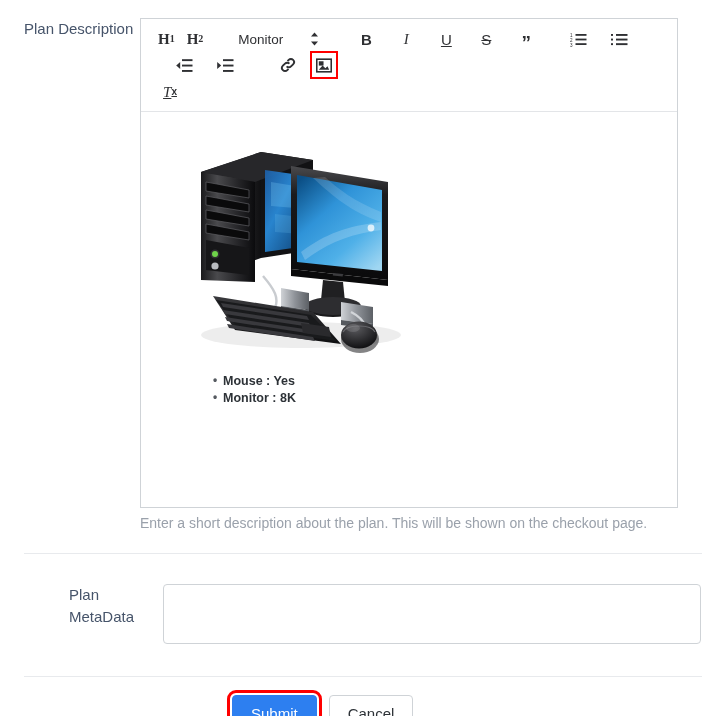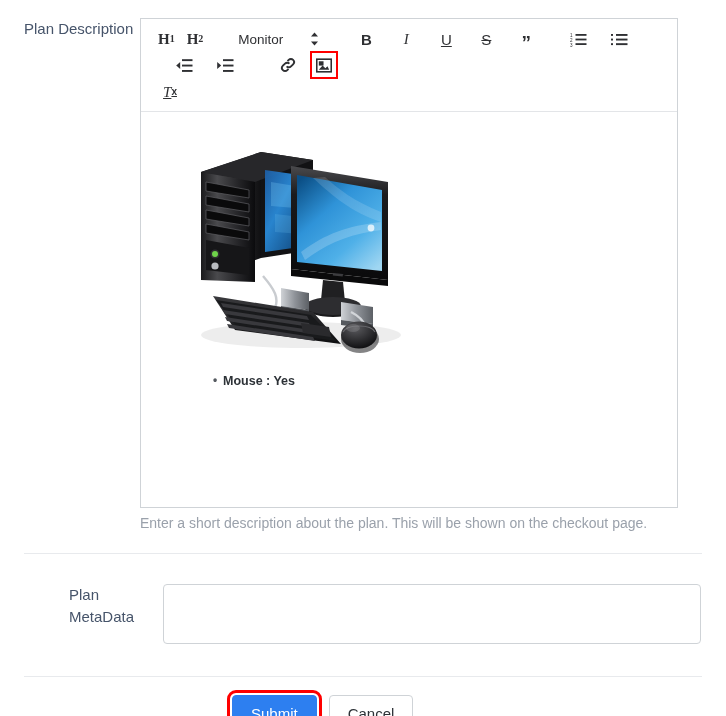--- a/index.html
+++ b/index.html
@@ -428,20 +428,21 @@
 
             <ellipse cx="177" cy="209" rx="19" ry="14" fill="#0a0a0b" opacity="0.5"></ellipse>
             <ellipse cx="176" cy="205" rx="18" ry="13.5" fill="url(#mouseG)"></ellipse>
             <path d="M160,202 C164,194 188,194 192,202" stroke="#6a6a6e" stroke-width="1.2" fill="none"></path>
             <ellipse cx="170" cy="198" rx="7" ry="4" fill="#ffffff" opacity="0.13"></ellipse>
           </svg>
         </div>
 
         <ul class="spec-list">
           <li>Mouse : Yes</li>
+          <li>Monitor : 8K</li>
         </ul>
 
       </div>
     </div>
 
     <div class="help-text">Enter a short description about the plan. This will be shown on the checkout page.</div>
   </div>
 </div>
 
 <div class="divider" style="margin-top:22px;"></div>

